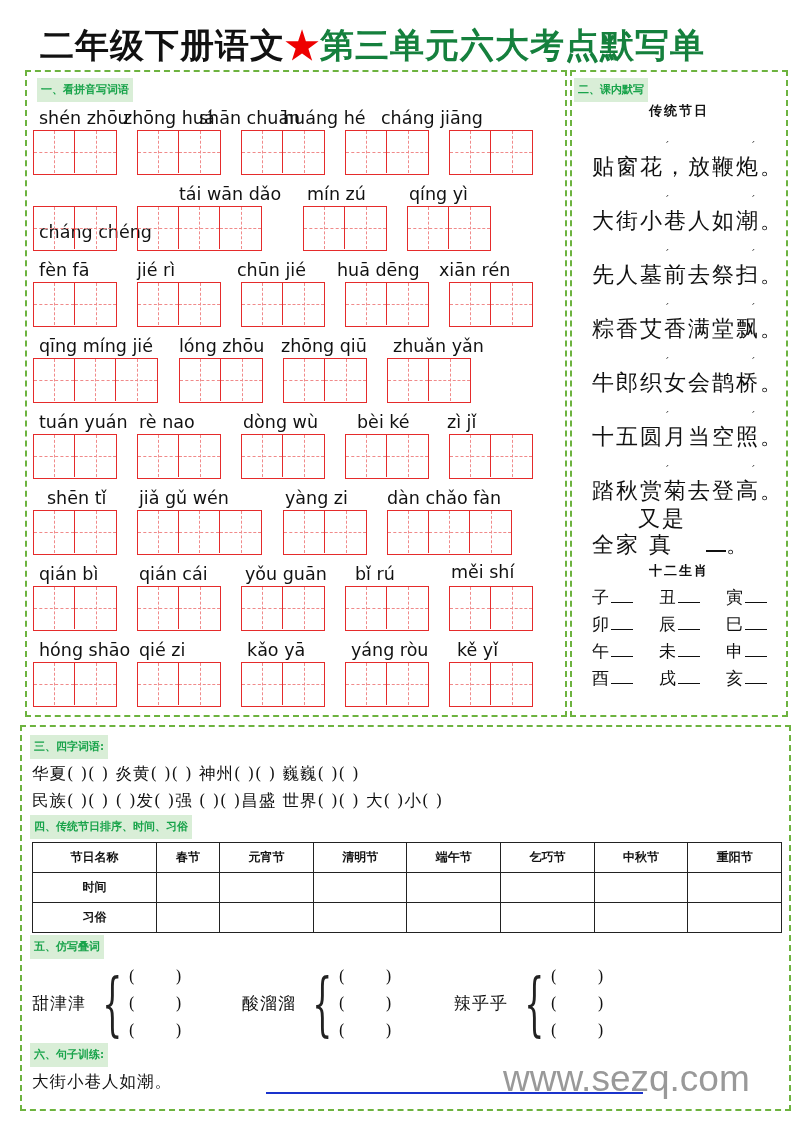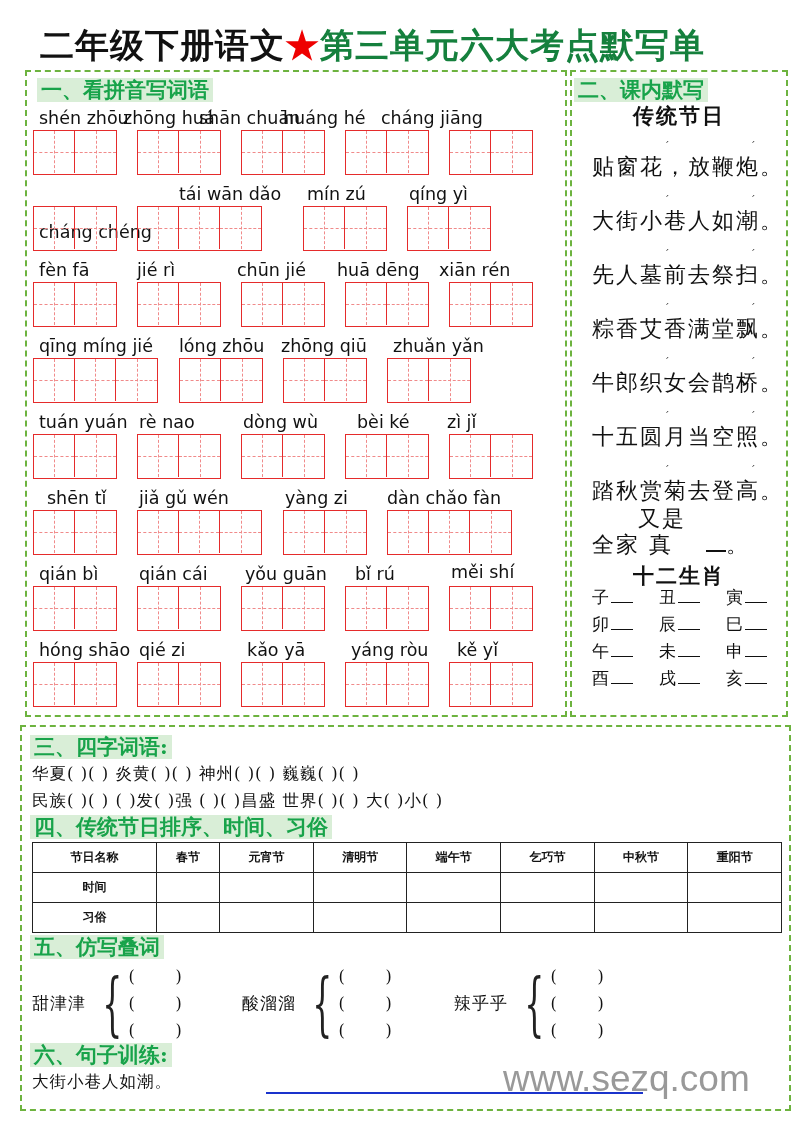--- a/index.html
+++ b/index.html
@@ -5,30 +5,30 @@
   * { box-sizing: border-box; margin: 0; padding: 0; }
   body { width: 800px; height: 1131px; background: #fff; position: relative; overflow: hidden;
          font-family: "DejaVu Serif", "Liberation Serif", serif; color: #111; }
   .title { position: absolute; left: 40px; top: 22px; height: 46px; font-size: 34px; font-weight: bold;
            white-space: nowrap; letter-spacing: 1px; line-height: 46px; }
   .title .black { color: #111; }
   .title .star { color: #e00; }
   .title .red { color: #15803d; }
   .box { position: absolute; border: 2px dashed #6db33f; }
   .sec-head { display: inline-block; background: #d9eed7; color: #18a34a; font-weight: bold;
-              font-size: 21px; padding: 1px 4px; line-height: 22px; }
+              font-size: 11px; padding: 1px 4px; line-height: 22px; }
   .py { position: absolute; font-family: "DejaVu Sans", "Liberation Sans", sans-serif; font-size: 17.5px;
         color: #111; white-space: nowrap; }
   .grid { position: absolute; display: flex; border: 1.5px solid #e52b2b; height: 45px; }
   .cell { width: 41px; height: 42px; position: relative; border-right: 1.5px solid #e52b2b; }
   .cell:last-child { border-right: none; }
   .cell::before { content: ""; position: absolute; left: 50%; top: 0; bottom: 0; border-left: 1px dashed #f08a8a; }
   .cell::after { content: ""; position: absolute; top: 50%; left: 0; right: 0; border-top: 1px dashed #f08a8a; }
   
-  .poem-title { text-align: center; font-weight: bold; font-size: 21px; margin-top: 4px; letter-spacing: 2px; }
+  .poem-title { text-align: center; font-weight: bold; font-size: 13px; margin-top: 4px; letter-spacing: 2px; }
   .poem-line { font-size: 22px; letter-spacing: 2px; position: absolute; left: 20px; white-space: nowrap; }
   .tick { position: absolute; font-size: 11px; color: #333; }
   .zodiac { position: absolute; font-size: 17px; white-space: nowrap; }
   .blank { display: inline-block; width: 22px; border-bottom: 1.5px solid #111; margin-left: 2px; height: 14px; }
   
   .line-text { position: absolute; font-size: 16.5px; white-space: nowrap; letter-spacing: 1px; }
   table.fest { position: absolute; left: 10px; top: 115px; border-collapse: collapse; width: 750px; }
   table.fest td, table.fest th { border: 1.5px solid #222; height: 30px; text-align: center; font-size: 12px; font-weight: bold; }
   .brace-group { position: absolute; display: flex; align-items: center; }
   .brace-group .word { font-size: 17px; margin-right: 4px; letter-spacing: 1px; }

